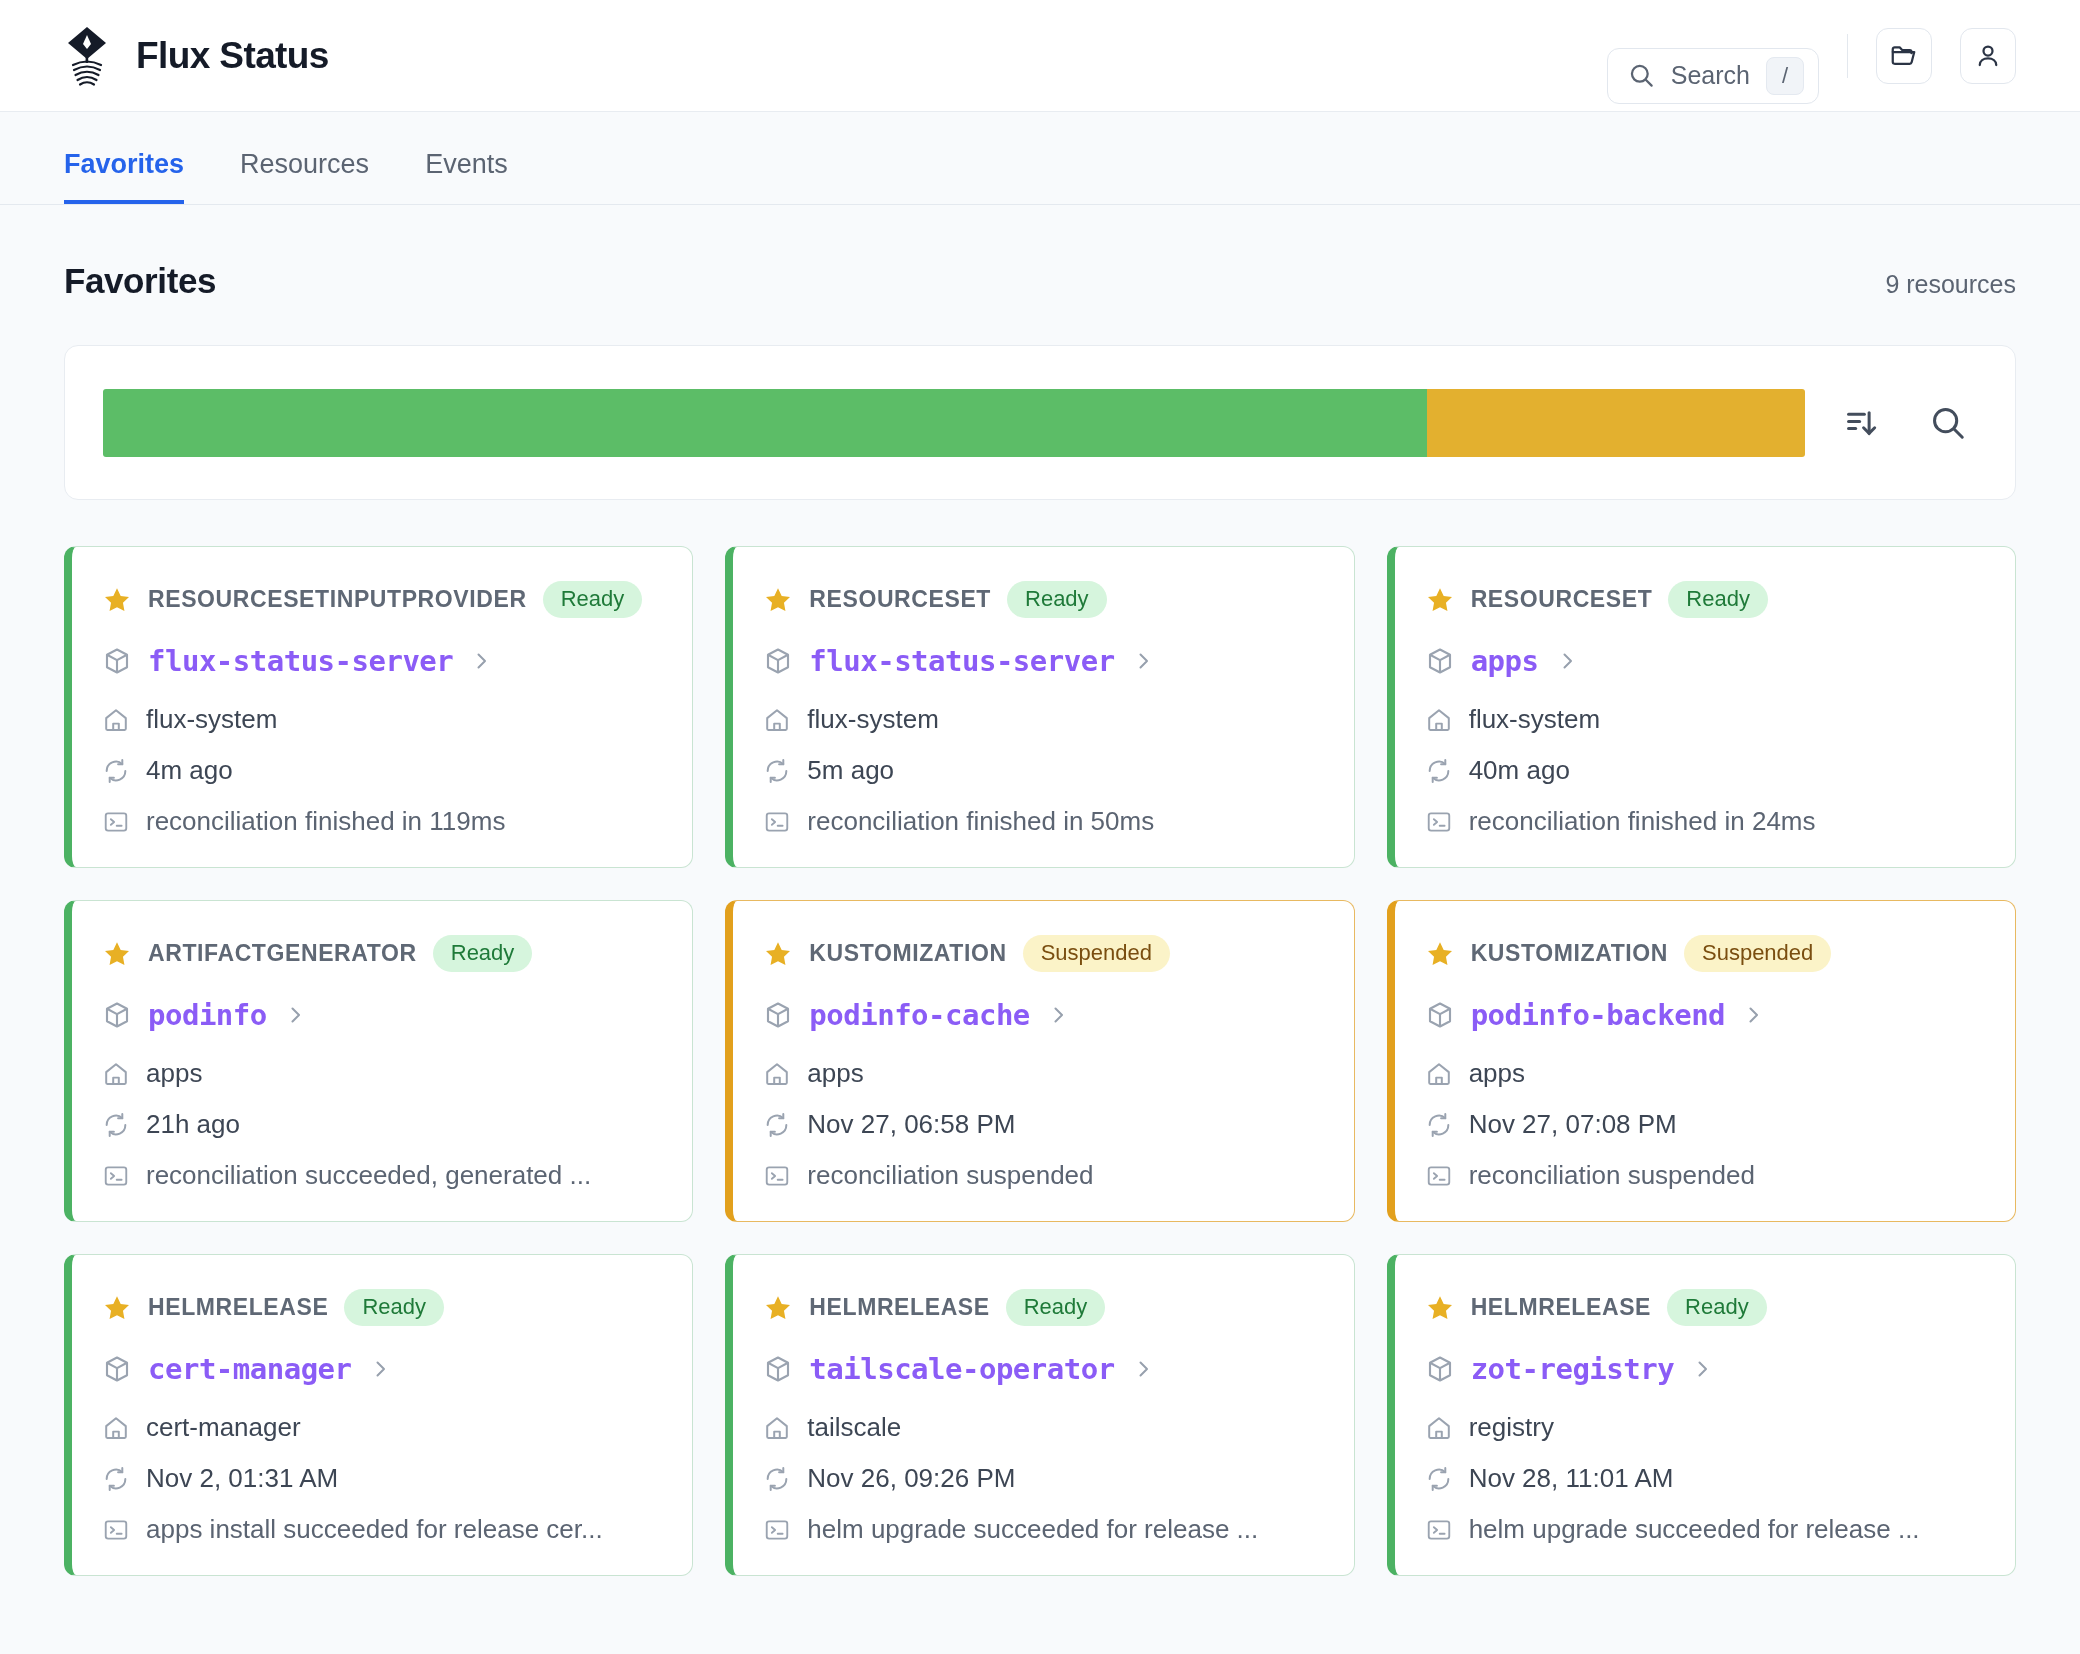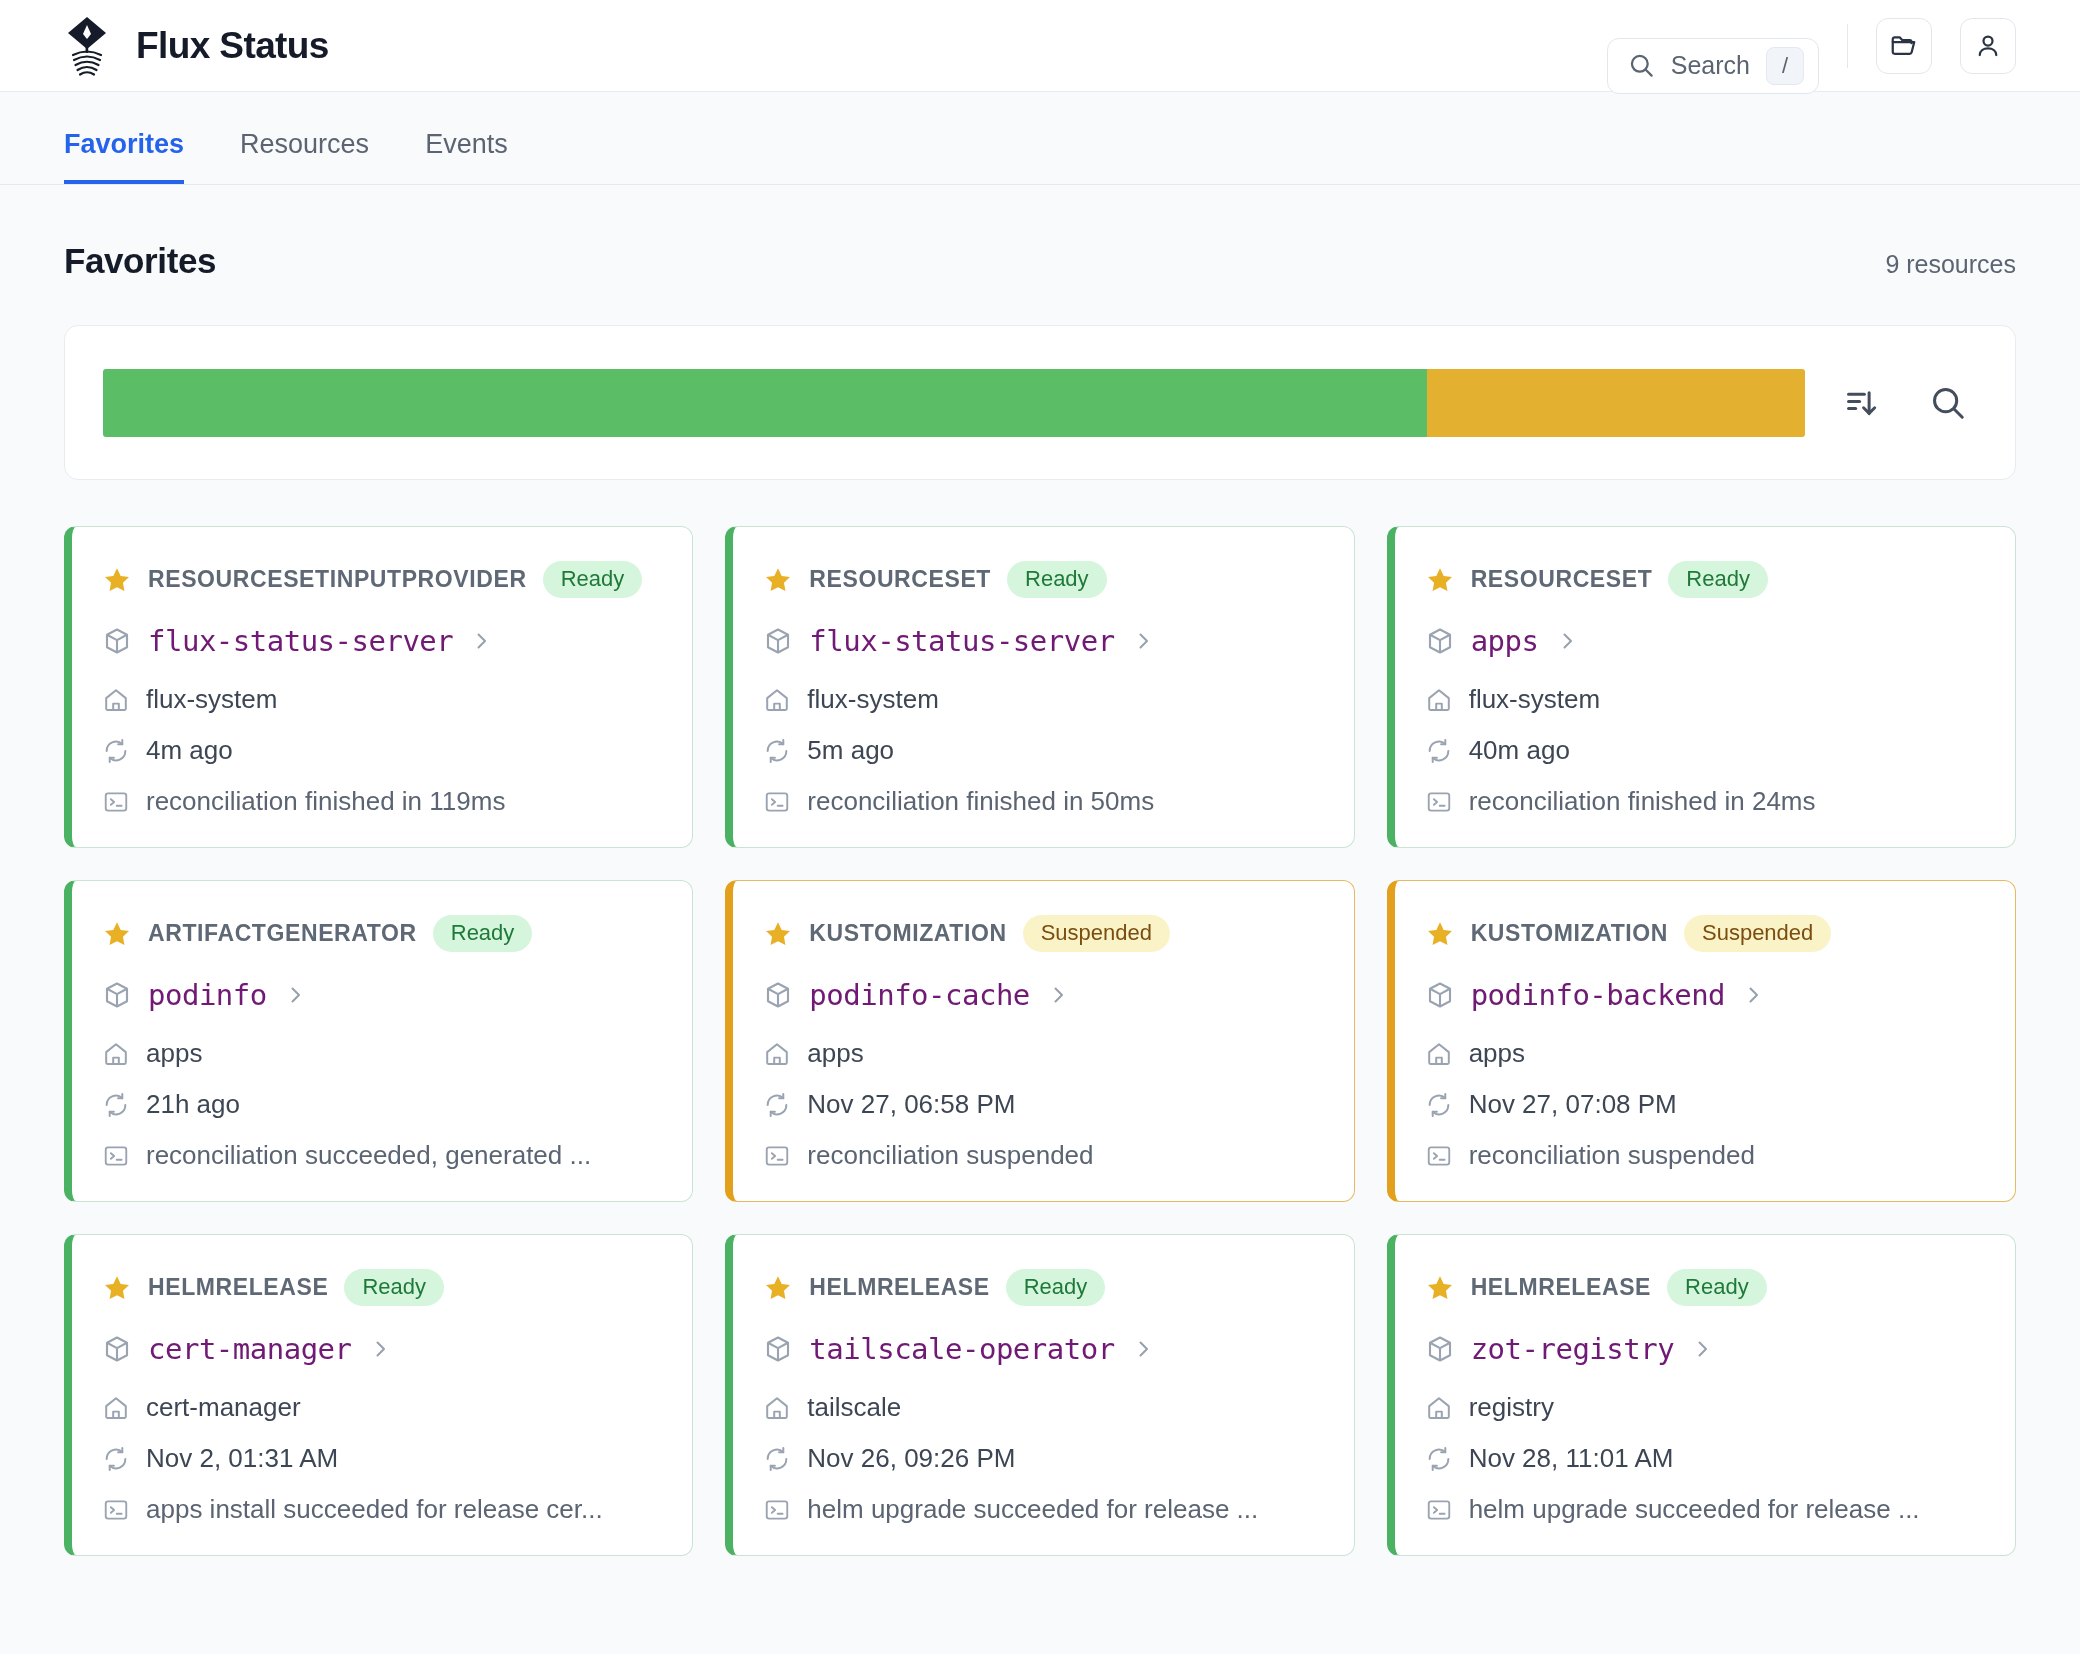--- a/index.html
+++ b/index.html
@@ -6,21 +6,21 @@
   html, body {
     width: 2080px; height: 1654px;
     background: #f8fafc;
     font-family: "Liberation Sans", sans-serif;
     color: #1e293b;
     -webkit-font-smoothing: antialiased;
   }
 
   
   .app-header {
-    height: 92px;
+    height: 112px;
     background: #ffffff;
     border-bottom: 1px solid #e8ecf1;
     display: flex;
     align-items: center;
     padding: 0 64px 0 60px;
     text-align: right;
   }
   .brand { display: flex; align-items: center; gap: 22px; }
   .logo { width: 54px; height: 62px; display: block; }
   .app-title {
@@ -120,21 +120,21 @@
   }
   .badge {
     font-size: 22px; border-radius: 999px; padding: 7px 18px 8px 18px; line-height:1;
   }
   .badge.ready { background: #d6f5dd; color: #1f7a39; }
   .badge.suspended { background: #fbf3c8; color: #7a4e10; }
 
   .card-name-row { display: flex; align-items: center; gap: 16px; margin-bottom: 26px; }
   .card-name {
     font-family: "DejaVu Sans Mono", "Liberation Mono", monospace;
-    font-size: 29px; font-weight: normal; color: #701a75; letter-spacing: -0.5px;
+    font-size: 29px; font-weight: bold; color: #8b5cf6; letter-spacing: -0.5px;
   }
   .meta-row { display: flex; align-items: center; gap: 16px; margin-bottom: 20px; }
   .meta-row:last-child { margin-bottom: 0; }
   .meta-text { font-size: 26px; color: #3d4654; }
   .meta-text.muted { color: #5b6472; }
 
   .ic { flex: 0 0 auto; display: block; }
 </style>
 </head>
 <body>

